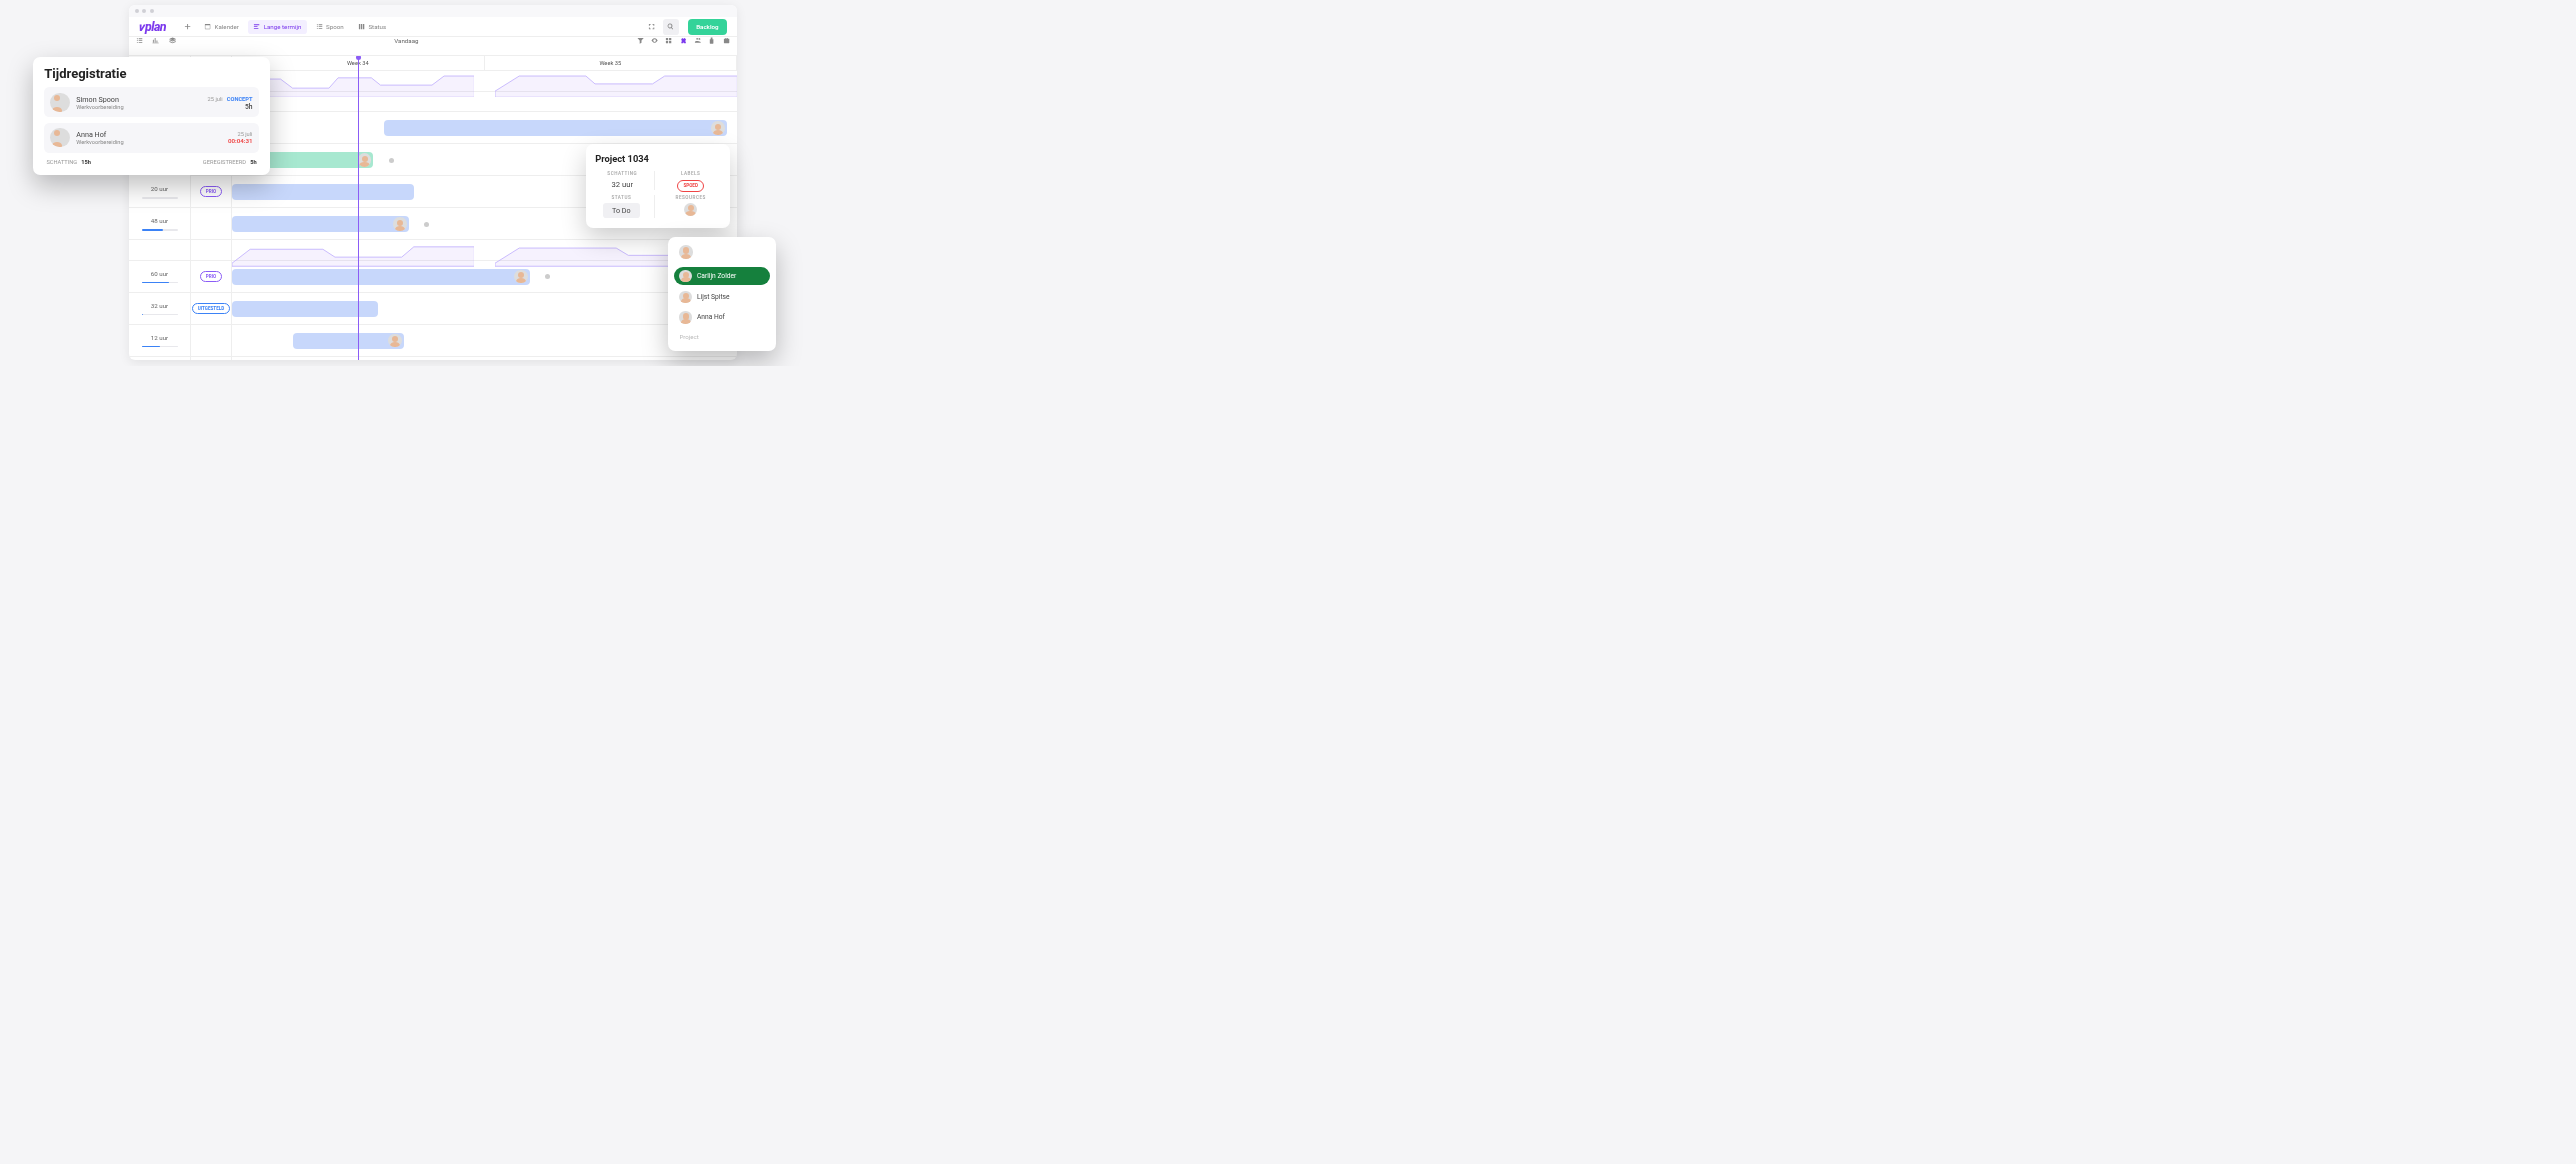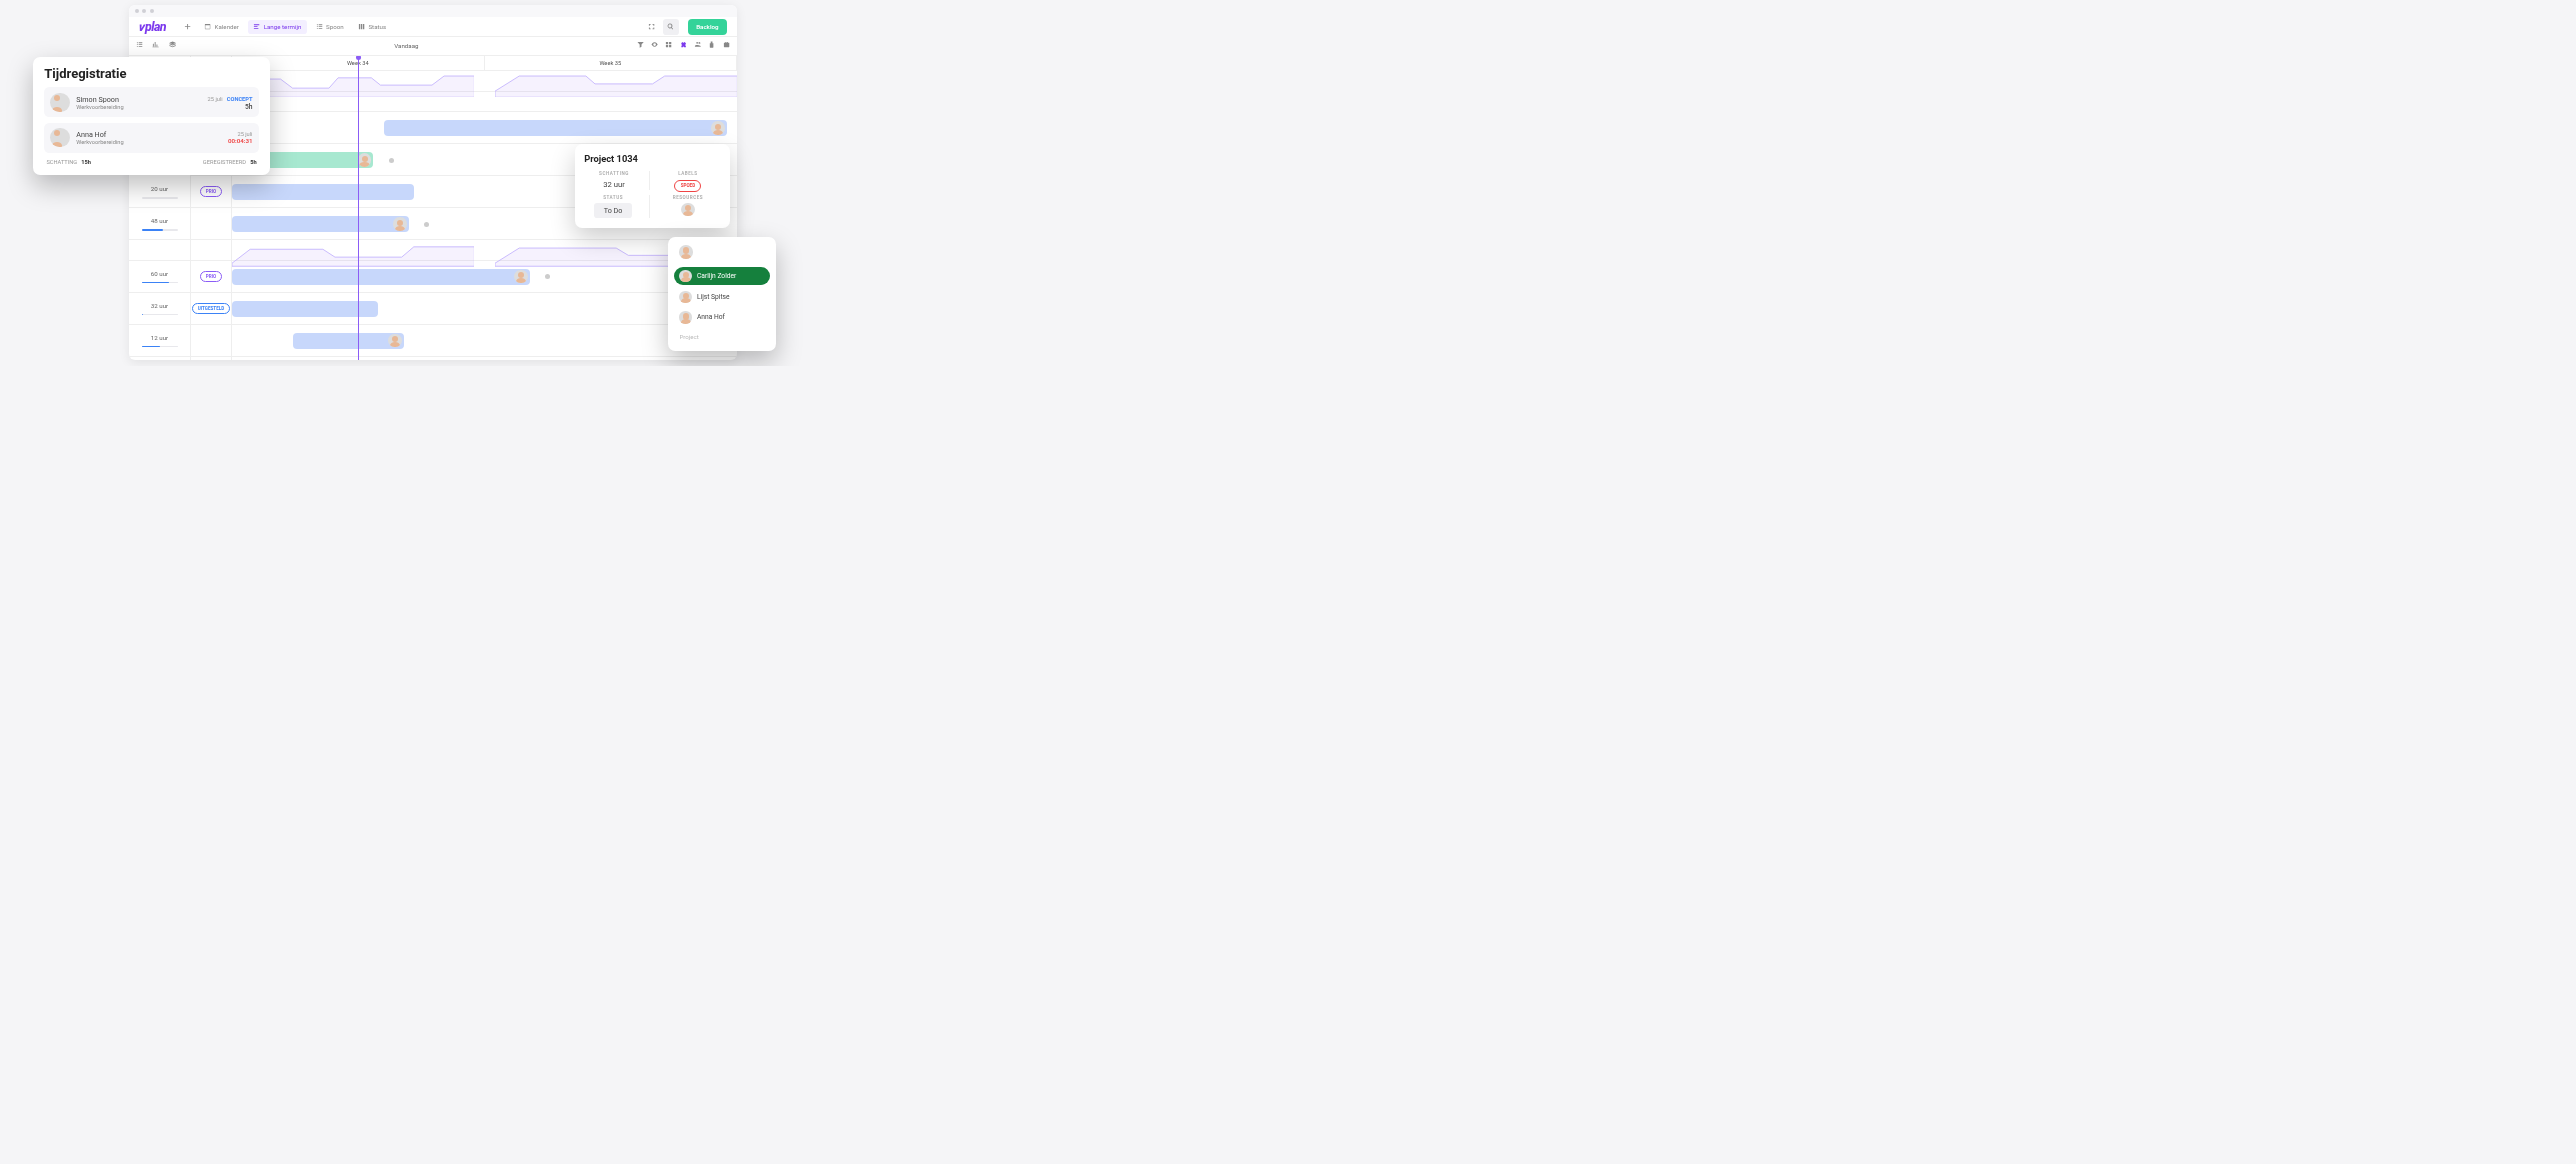--- a/index.html
+++ b/index.html
@@ -11,21 +11,21 @@
 .topnav{height:19.6px;display:flex;align-items:center;padding:0 10.3px;border-bottom:0.5px solid #eee;gap:4.1px}
 .logo{font-size:12.4px;font-weight:800;color:#7c3aed;font-style:italic;letter-spacing:-0.5px;margin-right:9.3px}
 .logo .v{display:inline-block;transform:skewX(-8deg)}
 .nav-btn{display:flex;align-items:center;gap:3.1px;padding:3.1px 5.2px;font-size:6.2px;color:#888;cursor:pointer;border-radius:3.1px}
 .nav-btn.active{color:#7c3aed;background:#f3efff}
 .icon-btn{width:15.5px;height:15.5px;display:flex;align-items:center;justify-content:center;color:#888;cursor:pointer;border-radius:3.1px}
 .icon-btn-bg{background:#f0f0f3}
 .spacer{flex:1}
 .backlog-btn{background:#34d399;color:#fff;font-size:6.2px;font-weight:600;padding:4.1px 8.2px;border-radius:4.1px;cursor:pointer;margin-left:5.2px}
 
-.toolbar{height:18.5px;display:flex;align-items:center;padding:0 7px;border-bottom:0.5px solid #eee}
+.toolbar{height:18.5px;display:flex;align-items:flex-start;padding:0 7px;border-bottom:0.5px solid #eee}
 .toolbar-left{display:flex;gap:9.3px}
 .toolbar-center{flex:1;text-align:center;font-size:6.2px;color:#666}
 .toolbar-right{display:flex;gap:7.2px;align-items:center}
 .toolbar-icon{color:#888;cursor:pointer;font-size:7.2px}
 .toolbar-icon.purple{color:#7c3aed}
 
 .grid{display:flex;height:calc(100% - 50px);position:relative}
 .col-left{width:77px;border-right:0.5px solid #eee}
 .col-hours{width:62px;border-right:0.5px solid #eee}
 .col-labels{width:41px;border-right:0.5px solid #eee}
@@ -68,21 +68,21 @@
 .time-entry .name{font-size:7.2px;font-weight:400;color:#444}
 .time-entry .role{font-size:5.7px;color:#888}
 .time-entry .meta{text-align:right}
 .time-entry .date{font-size:5.7px;color:#999}
 .time-entry .status-concept{font-size:5.7px;font-weight:700;color:#3b82f6}
 .time-entry .timer{font-size:6.2px;font-weight:600;color:#ef4444}
 .time-entry .hrs{font-size:6.7px;color:#444;font-weight:500}
 .time-footer{display:flex;justify-content:space-between;font-size:5.7px;color:#999;padding:1px 2.1px}
 .time-footer b{color:#333;margin-left:4.1px}
 
-.pop-project{position:absolute;right:77px;top:144px;width:155px;background:#fff;border-radius:7.2px;box-shadow:0 10.3px 26px rgba(0,0,0,0.2);padding:9.3px;z-index:20}
+.pop-project{position:absolute;right:77px;top:144px;width:144px;background:#fff;border-radius:7.2px;box-shadow:0 10.3px 26px rgba(0,0,0,0.2);padding:9.3px;z-index:20}
 .pop-project h3{font-size:9.3px;font-weight:700;color:#222;margin-bottom:7.2px}
 .proj-grid{display:grid;grid-template-columns:1fr 1fr;gap:5.2px}
 .proj-cell{text-align:center}
 .proj-label{font-size:4.6px;letter-spacing:0.5px;color:#aaa;font-weight:600;margin-bottom:3.1px}
 .proj-val{font-size:7.7px;color:#444}
 .status-chip{background:#f0f0f3;padding:3.1px 9.3px;border-radius:3.1px;font-size:7.2px;color:#444;display:inline-block}
 
 .pop-resources{position:absolute;right:31px;top:237px;width:108px;background:#fff;border-radius:7.2px;box-shadow:0 10.3px 26px rgba(0,0,0,0.25);padding:6.2px;z-index:25}
 .res-item{display:flex;align-items:center;gap:5.2px;padding:3.1px 5.2px;border-radius:10.3px;font-size:6.7px;color:#444;margin-bottom:2.1px;cursor:pointer}
 .res-item.selected{background:#15803d;color:#fff}

